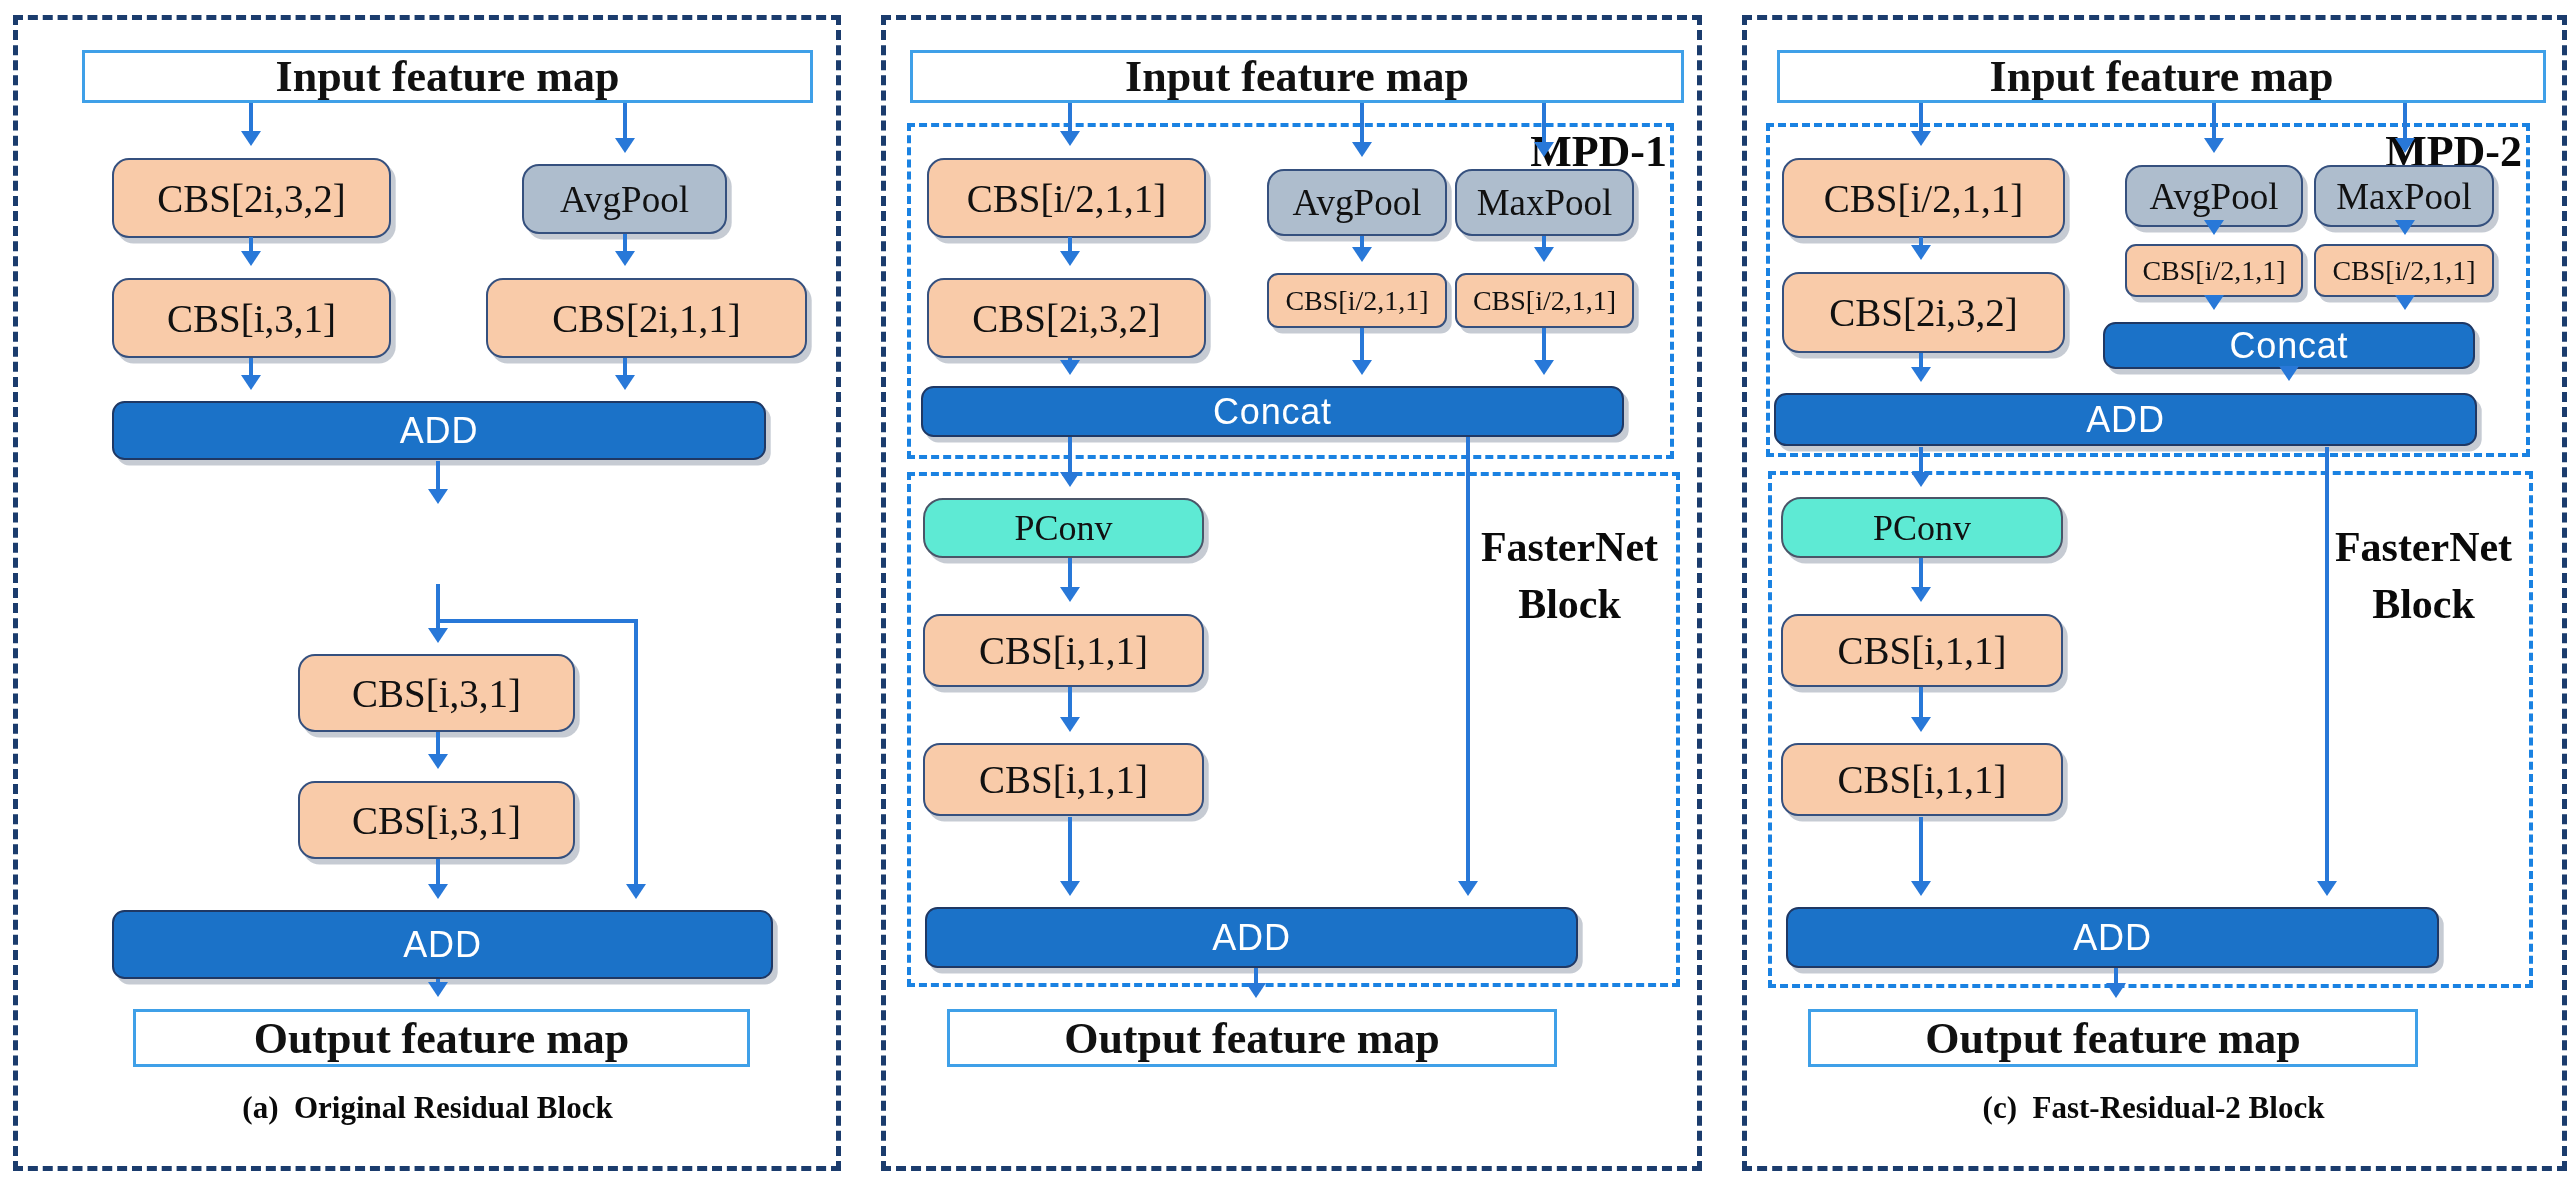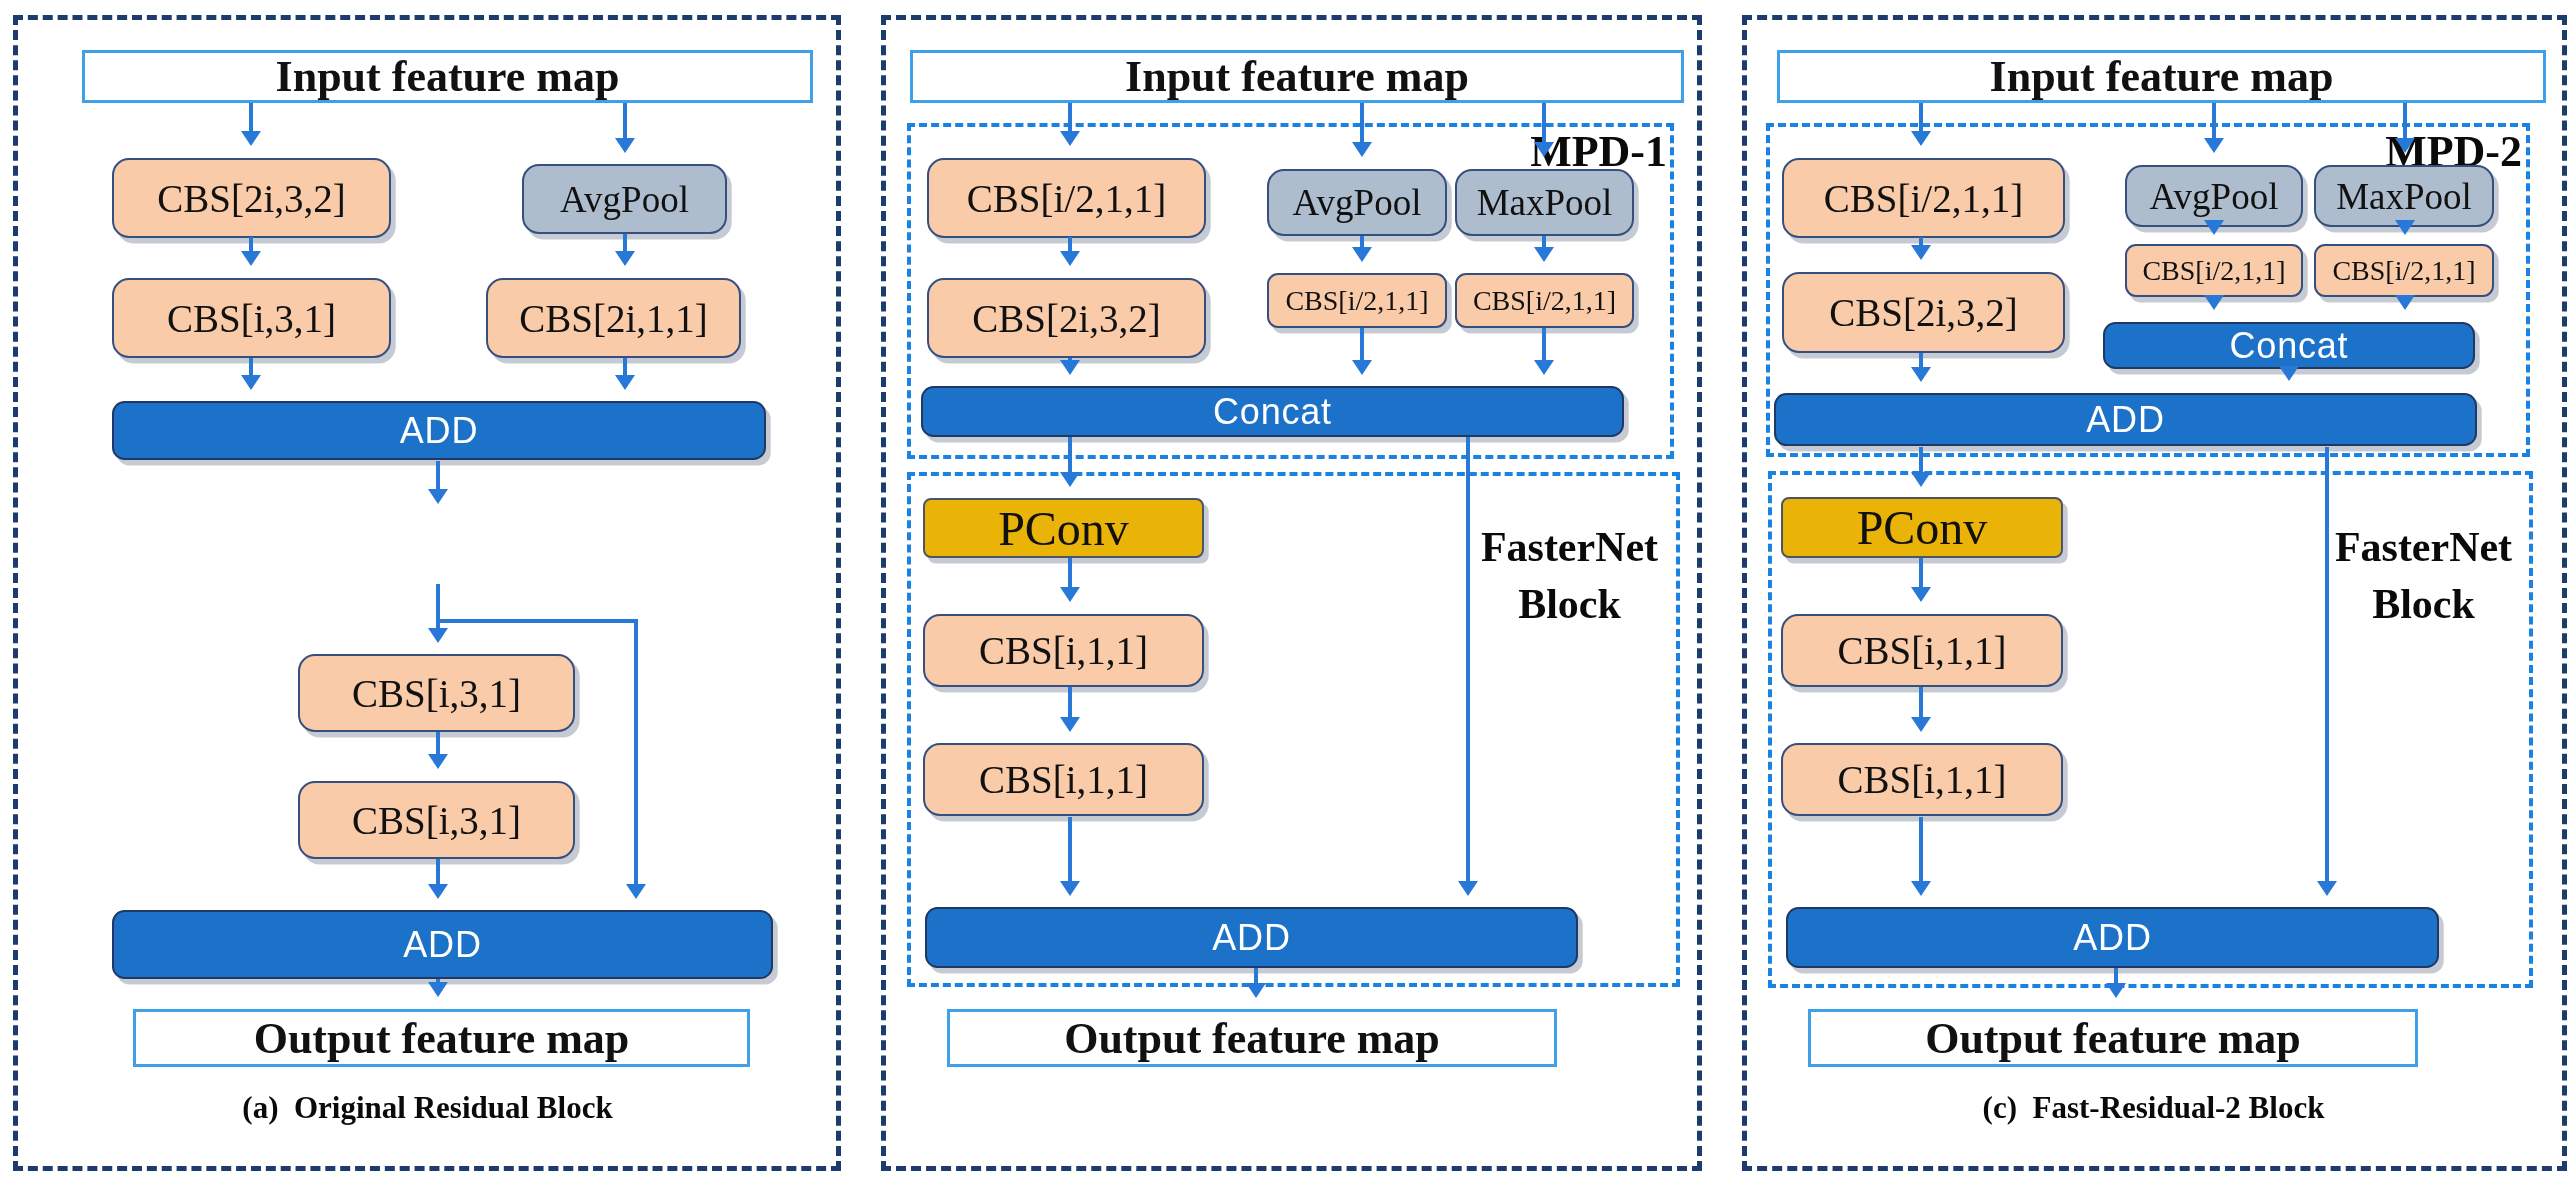--- a/index.html
+++ b/index.html
@@ -13,21 +13,21 @@
   .peach{background:#F9CBA9;border:2.3px solid #35507E;border-radius:17px;font-size:39px;
          box-shadow:4.7px 5.5px 0 rgba(104,118,140,.38);}
   .small{font-size:28px;border-radius:11px;}
   .pool{background:#AEBDCD;border:2.3px solid #35507E;border-radius:17px;font-size:37px;
         box-shadow:4.7px 5.5px 0 rgba(104,118,140,.38);}
   .bar{background:#1B72C8;border:2.3px solid #1F3864;border-radius:12.5px;color:#fff;
        font-family:"Liberation Sans",sans-serif;font-size:36px;letter-spacing:0.8px;
        box-shadow:4.7px 5.5px 0 rgba(104,118,140,.38);}
   .act{background:#18B5F2;border:2.3px solid #35507E;border-radius:12.5px;font-size:36px;
        box-shadow:4.7px 5.5px 0 rgba(104,118,140,.38);}
-  .pconv{background:#eab308;border:2.3px solid #4A5568;border-radius:8px;font-size:48px;
+  .pconv{background:#5eead4;border:2.3px solid #4A5568;border-radius:20px;font-size:36px;
          box-shadow:4.7px 5.5px 0 rgba(104,118,140,.38);}
   .caption{position:absolute;text-align:center;font-weight:bold;font-size:31px;color:#0a0a0a;
            white-space:pre;}
   .tag{position:absolute;font-weight:bold;font-size:44px;color:#0a0a0a;text-align:right;}
   .fnlabel{position:absolute;font-weight:bold;font-size:42px;color:#0a0a0a;text-align:center;
            line-height:1.35;}
   .varr{position:absolute;width:3.9px;background:#2878D8;}
   .varr::after{content:'';position:absolute;left:50%;bottom:-15.6px;transform:translateX(-50%);
                width:0;height:0;border:10px solid transparent;border-top:15.6px solid #2878D8;}
   .hline{position:absolute;height:3.9px;background:#2878D8;}
@@ -46,21 +46,21 @@
   <div class="box peach" style="left:112px;top:158px;width:279px;height:80px;">
       <span>CBS[2i,3,2]</span>
     </div>
   <div class="box pool" style="left:522px;top:164px;width:205px;height:70px;">
       <span>AvgPool</span>
     </div>
 
   <div class="box peach" style="left:112px;top:278px;width:279px;height:80px;">
       <span>CBS[i,3,1]</span>
     </div>
-  <div class="box peach" style="left:486px;top:278px;width:255px;height:80px;">
+  <div class="box peach" style="left:486px;top:278px;width:321px;height:80px;">
       <span>CBS[2i,1,1]</span>
     </div>
 
   <div class="box bar" style="left:112px;top:401px;width:654px;height:59px;">
       <span>ADD</span>
     </div>
 
 
   <div class="box peach" style="left:298px;top:654px;width:277px;height:78px;">
       <span>CBS[i,3,1]</span>

